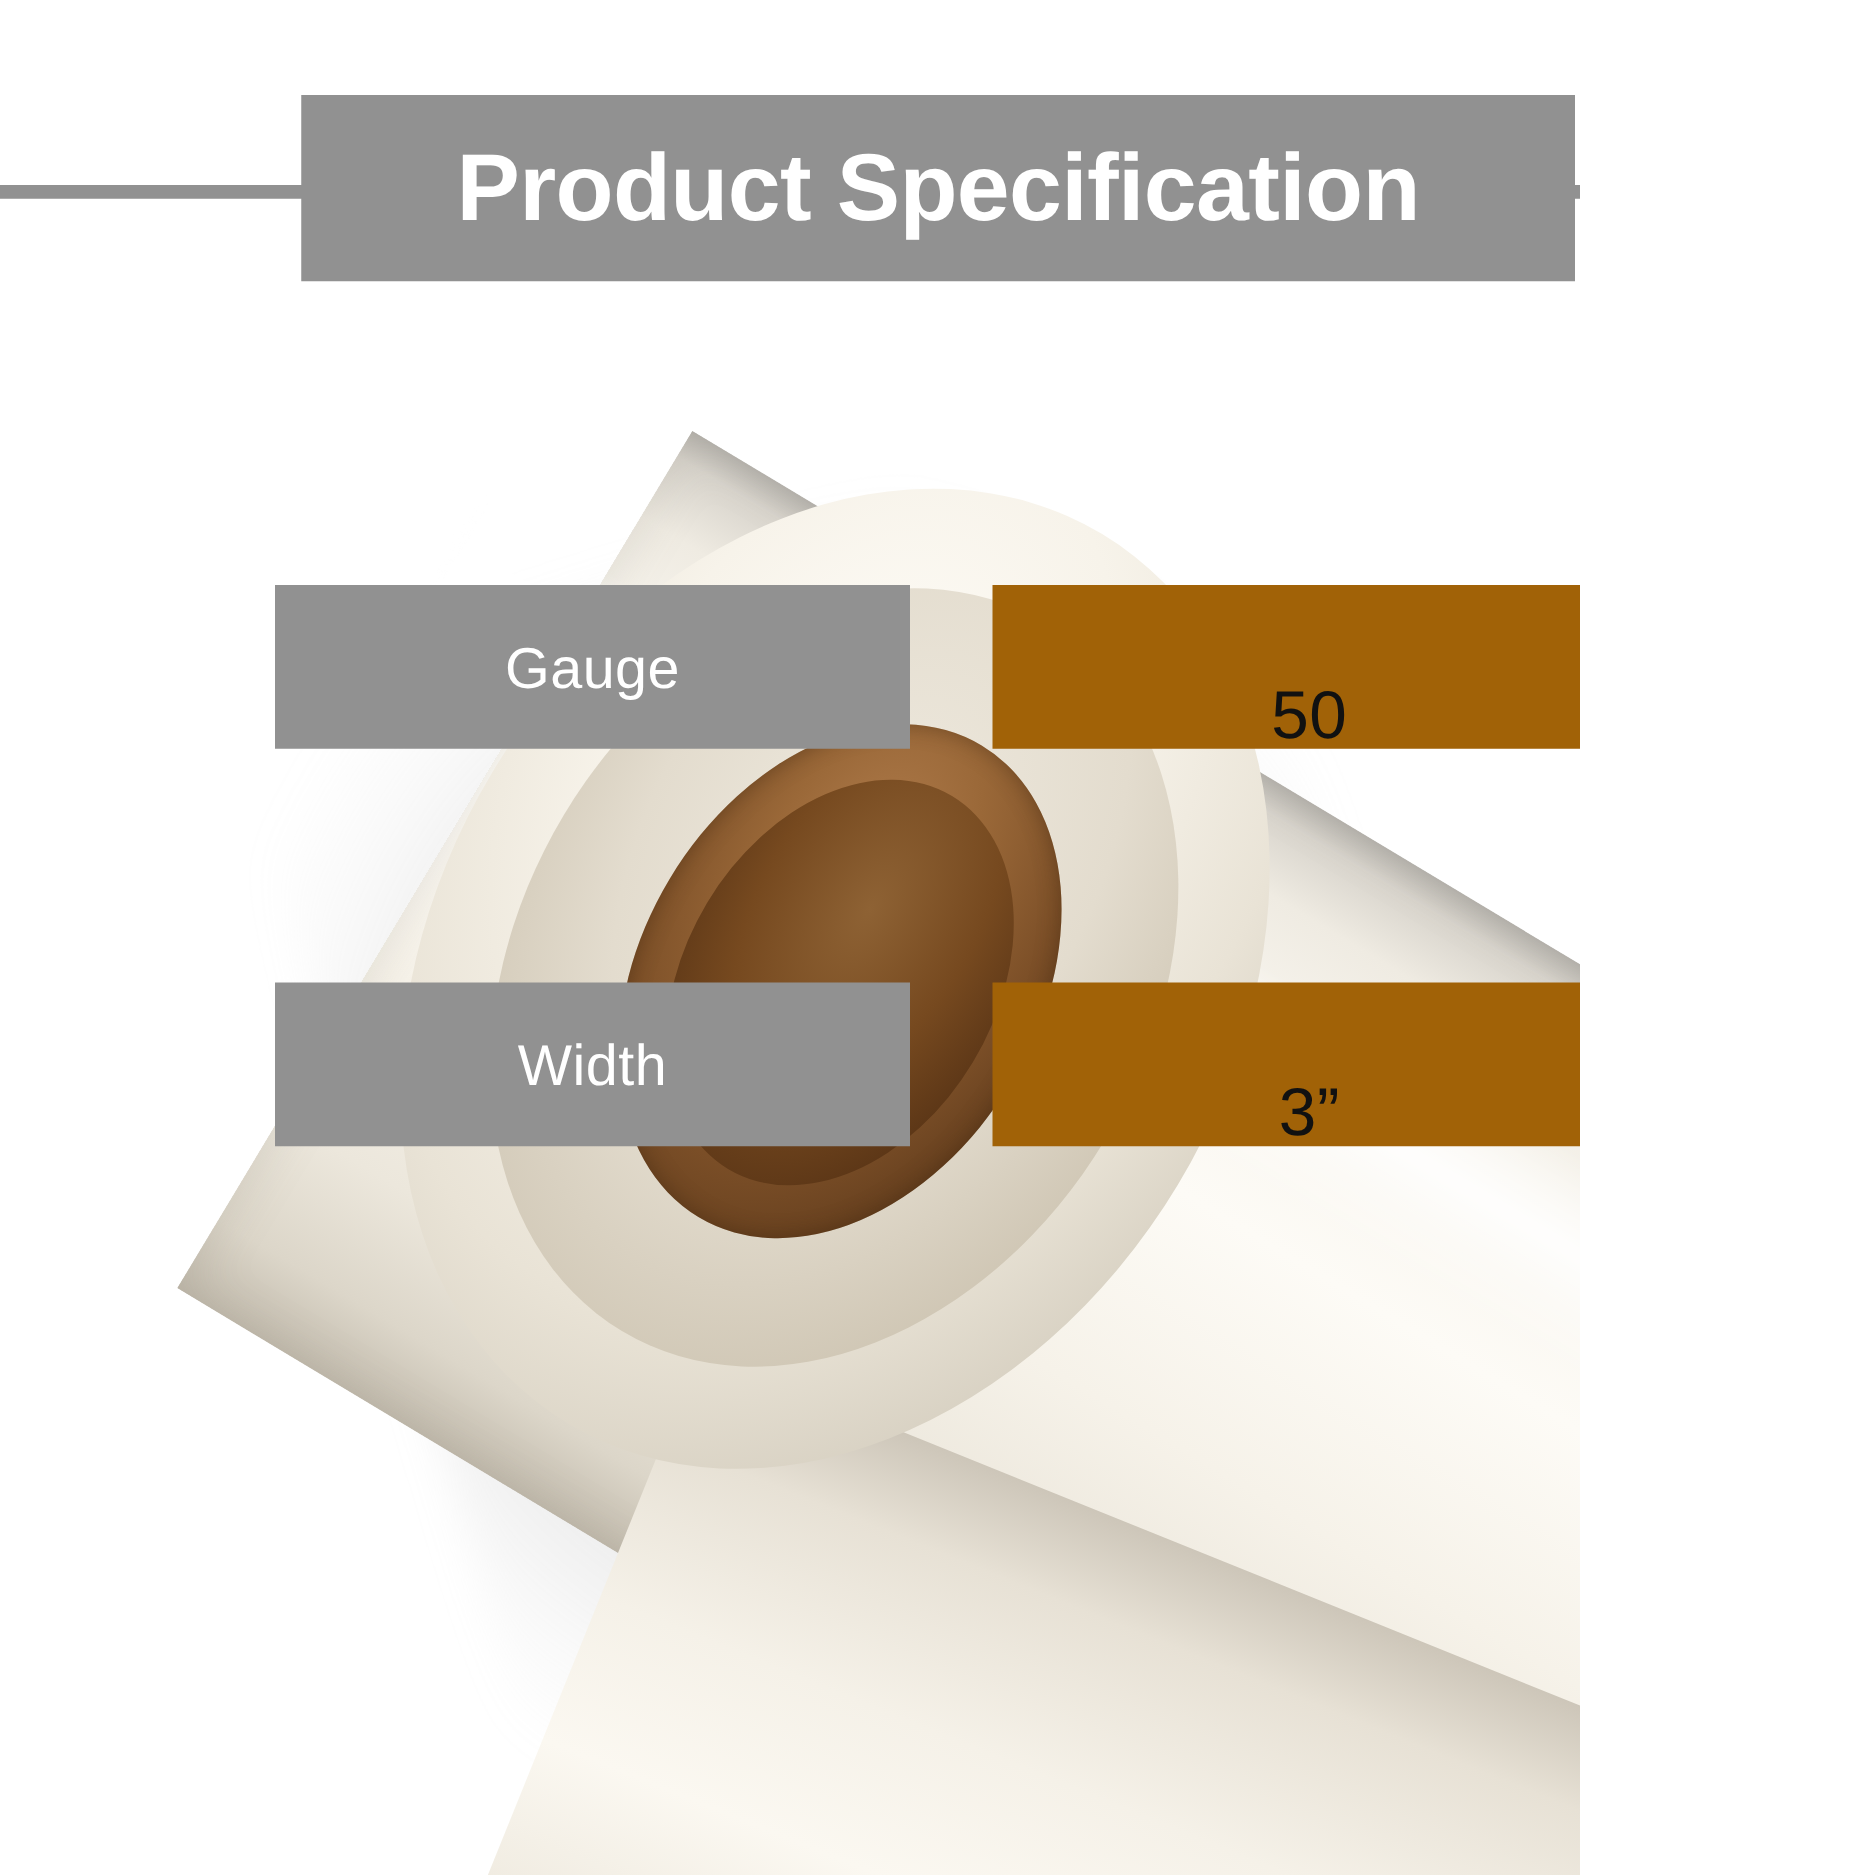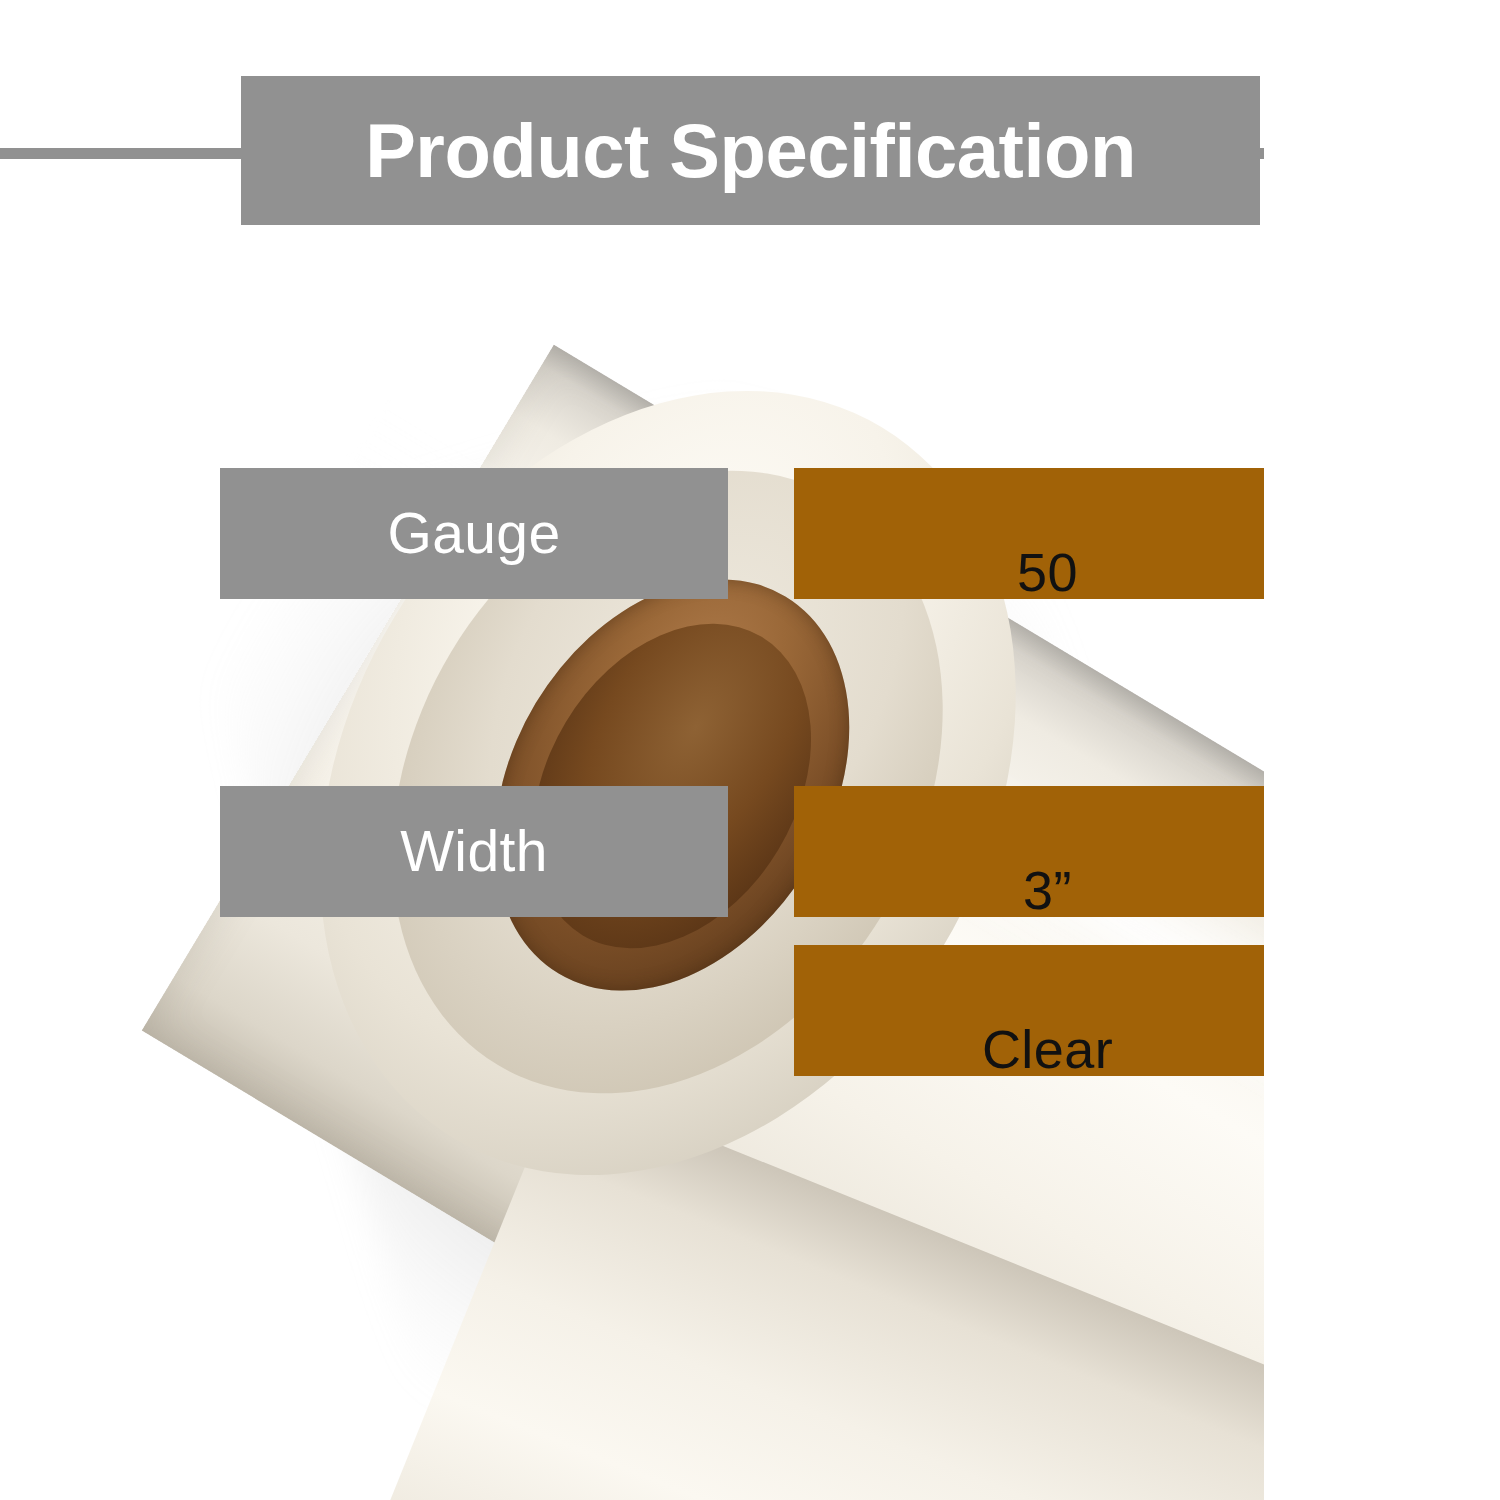--- a/index.html
+++ b/index.html
@@ -180,21 +180,21 @@
     width: 508px; height: 131px;
     background: #919191;
     display: flex;
     align-items: center;
     justify-content: center;
   }
   .spec-label span {
     color: #ffffff;
     font-family: "Liberation Sans", sans-serif;
     font-weight: 300;
-    font-size: 57px;
+    font-size: 46px;
     letter-spacing: 0.4px;
     line-height: 1;
   }
   .spec-value {
     position: absolute;
     left: 770px; top: 0;
     width: 507px; height: 131px;
     background: #a16207;
     display: flex;
     align-items: flex-end;
@@ -250,19 +250,16 @@
       <div class="spec-label">
         <span>Width</span>
       </div>
       <div class="spec-value">
         <span>3”</span>
       </div>
     </div>
 
 
     <div class="spec-row">
-      <div class="spec-value">
-        <span>Clear</span>
-      </div>
     </div>
 
   </div>
 </div>
 
 </body></html>

